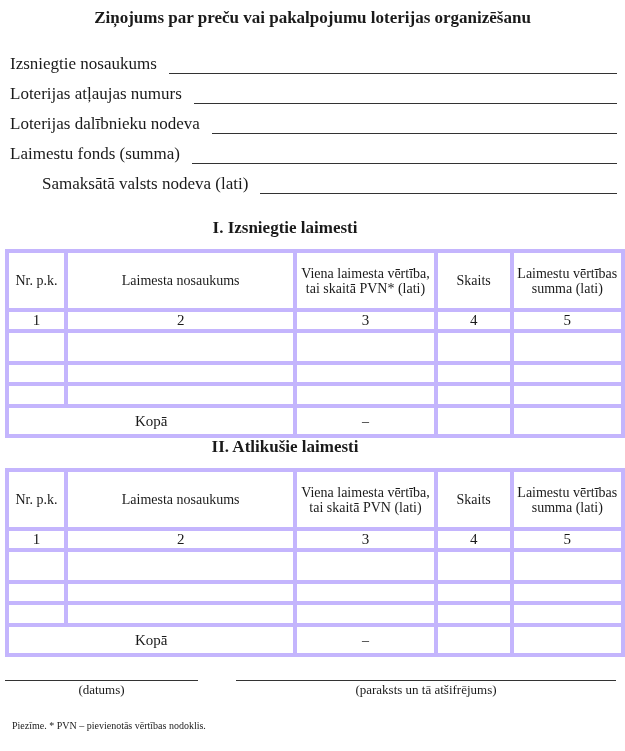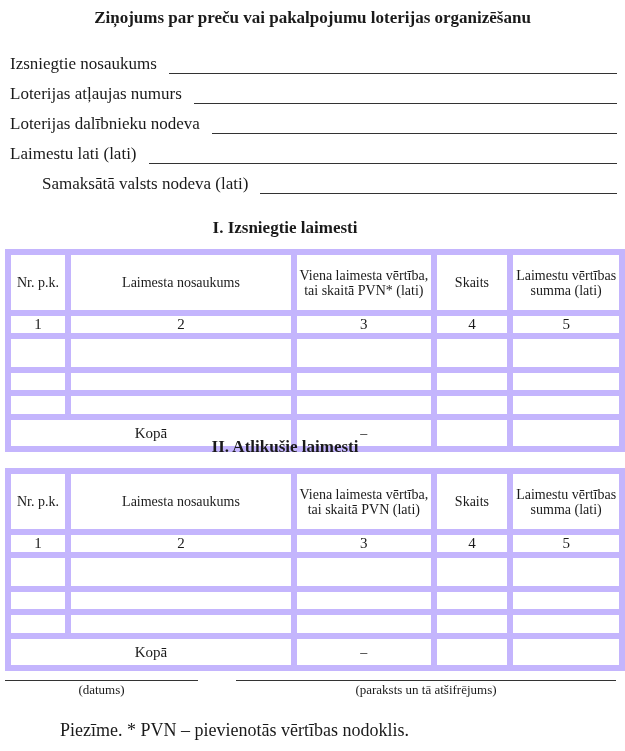--- a/index.html
+++ b/index.html
@@ -5,51 +5,51 @@
   html, body { margin: 0; padding: 0; background: #ffffff; }
   body { width: 625px; height: 751px; position: relative; overflow: hidden;
          font-family: "Liberation Serif", "DejaVu Serif", serif; color: #1a1a1a; }
   .title { position: absolute; left: 0; width: 625px; top: 8px; text-align: center;
            font-weight: bold; font-size: 17px; }
   .field { position: absolute; left: 10px; right: 8px; height: 22px; display: flex; align-items: flex-end; font-size: 17px; }
   .field .label { white-space: nowrap; }
   .field .line { flex: 1; border-bottom: 1px solid #333; margin-left: 12px; height: 16px; }
   .section-title { position: absolute; left: 0; width: 570px; text-align: center; font-weight: bold; font-size: 17px; }
   table.prizes { position: absolute; left: 5px; border-collapse: collapse; font-size: 14px; }
-  table.prizes td { border: 6px solid #c4b5fd; padding: 0; text-align: center; vertical-align: middle; line-height: 15px; }
+  table.prizes td { border: 4px solid #c4b5fd; padding: 0; text-align: center; vertical-align: middle; line-height: 15px; }
   .c1 { width: 56px; } .c2 { width: 230px; } .c3 { width: 139px; } .c4 { width: 73px; } .c5 { width: 109px; }
   .hdr td { height: 55px; }
   .num td { height: 17px; font-size: 15px; }
   .r1 td { height: 28px; } .r2 td { height: 17px; } .r3 td { height: 18px; }
   .total td { height: 26px; }
   td.kopa { text-align: right; vertical-align: bottom; padding-right: 6px; font-size: 15px; }
   td.dash { vertical-align: bottom; }
   .sig-line { position: absolute; border-top: 1px solid #333; }
   .sig-cap { position: absolute; font-size: 13px; text-align: center; }
-  .note { position: absolute; left: 12px; top: 720px; font-size: 18px; margin-left: 48px; }
+  .note { position: absolute; left: 12px; top: 720px; font-size: 10px; }
 </style>
 </head>
 <body>
 
 <div class="title">Ziņojums par preču vai pakalpojumu loterijas organizēšanu</div>
 
 <div class="field" style="top:52px;">
   <span class="label">Izsniegtie nosaukums</span>
   <span class="line"></span>
 </div>
 <div class="field" style="top:82px;">
   <span class="label">Loterijas atļaujas numurs</span>
   <span class="line"></span>
 </div>
 <div class="field" style="top:112px;">
   <span class="label">Loterijas dalībnieku nodeva</span>
   <span class="line"></span>
 </div>
 <div class="field" style="top:142px;">
-  <span class="label">Laimestu lati (lati)</span>
+  <span class="label">Laimestu fonds (summa)</span>
   <span class="line"></span>
 </div>
 <div class="field" style="top:172px;margin-left:32px;">
   <span class="label">Samaksātā valsts nodeva (lati)</span>
   <span class="line"></span>
 </div>
 
 <div class="section-title" style="top:218px;">I. Izsniegtie laimesti</div>
 
 <table class="prizes" style="top:249px;">

